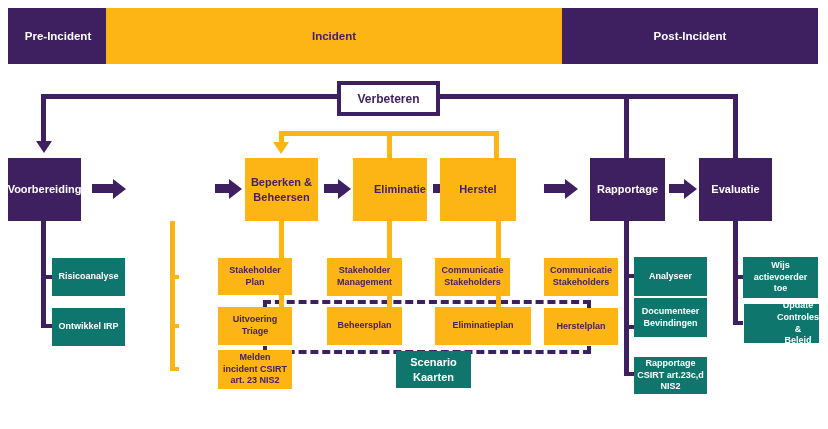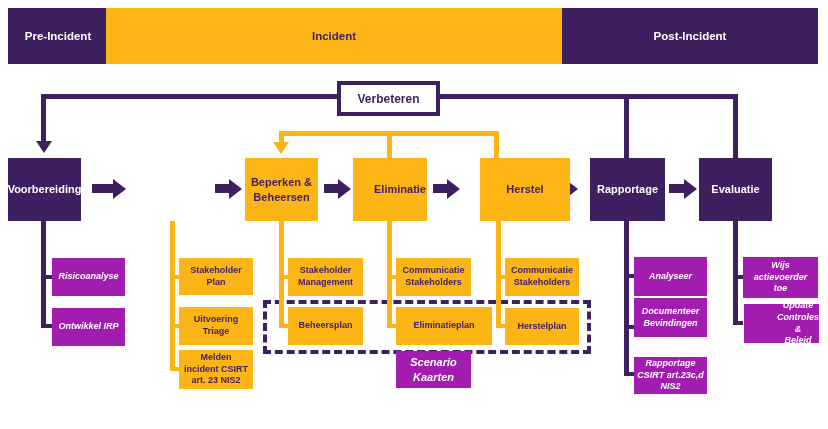--- a/index.html
+++ b/index.html
@@ -13,22 +13,22 @@
   .hdr.purple{background:#3e1f60;color:#ffffff;}
   .hdr.yellow{background:#fcb515;color:#44206b;}
   
   .phase{display:flex;align-items:center;justify-content:center;text-align:center;
     font-weight:bold;font-size:11px;line-height:1.3;white-space:pre-line;}
   .phase.purple{background:#3e1f60;color:#ffffff;}
   .phase.yellow{background:#fcb515;color:#44206b;}
   
   .sub{display:flex;align-items:center;justify-content:center;text-align:center;
     font-weight:bold;font-size:9px;line-height:1.3;white-space:pre-line;padding:1px;}
-  .sub.purple{background:#a21caf;color:#ffffff;font-style:italic;}
-  .sub.yellow{background:#fcb515;color:#44206b;}
+  .sub.purple{background:#0f766e;color:#ffffff;}
+  .sub.yellow{background:#fcb515;color:#44206b;margin-left:39px;}
   
   .pline{background:#3e1f60;}
   .yline{background:#fcb515;}
   .tri-down-p{width:0;height:0;border-left:8px solid transparent;border-right:8px solid transparent;border-top:12px solid #3e1f60;}
   .tri-down-y{width:0;height:0;border-left:8px solid transparent;border-right:8px solid transparent;border-top:12px solid #fcb515;}
   .tri-right-p{width:0;height:0;border-top:10px solid transparent;border-bottom:10px solid transparent;border-left:13px solid #3e1f60;}
   
   #verbeteren{border:4px solid #3e1f60;background:#ffffff;color:#3e1f60;
     display:flex;align-items:center;justify-content:center;font-weight:bold;font-size:12px;}
   
@@ -57,21 +57,21 @@
   <div class="abs yline lvl2" style="left:279px;top:131px;width:220px;height:5px;"></div>
   <div class="abs yline lvl2" style="left:279px;top:131px;width:5px;height:11px;"></div>
   <div class="abs tri-down-y lvl2" style="left:273px;top:142px;"></div>
   <div class="abs yline lvl2" style="left:387px;top:131px;width:5px;height:27px;"></div>
   <div class="abs yline lvl2" style="left:494px;top:131px;width:5px;height:27px;"></div>
 
   <div class="abs phase purple lvl2" style="left:8px;top:158px;width:73px;height:63px;">Voorbereiding</div>
   <div class="abs phase yellow lvl2" style="left:245px;top:158px;width:73px;height:63px;">Beperken &amp;
 Beheersen</div>
   <div class="abs phase yellow lvl2" style="left:353px;top:158px;width:74px;height:63px;padding-left:20px;">Eliminatie</div>
-  <div class="abs phase yellow lvl2" style="left:480px;top:158px;width:90px;height:63px;">Herstel</div>
+  <div class="abs phase yellow lvl2" style="left:440px;top:158px;width:76px;height:63px;">Herstel</div>
   <div class="abs phase purple lvl2" style="left:590px;top:158px;width:75px;height:63px;">Rapportage</div>
   <div class="abs phase purple lvl2" style="left:699px;top:158px;width:73px;height:63px;">Evaluatie</div>
 
   <div class="abs pline" style="left:92px;top:184px;width:21px;height:9px;"></div>
   <div class="abs tri-right-p" style="left:113px;top:179px;"></div>
   <div class="abs pline" style="left:215px;top:184px;width:14px;height:9px;"></div>
   <div class="abs tri-right-p" style="left:229px;top:179px;"></div>
   <div class="abs pline" style="left:324px;top:184px;width:14px;height:9px;"></div>
   <div class="abs tri-right-p" style="left:338px;top:179px;"></div>
   <div class="abs pline" style="left:433px;top:184px;width:14px;height:9px;"></div>

